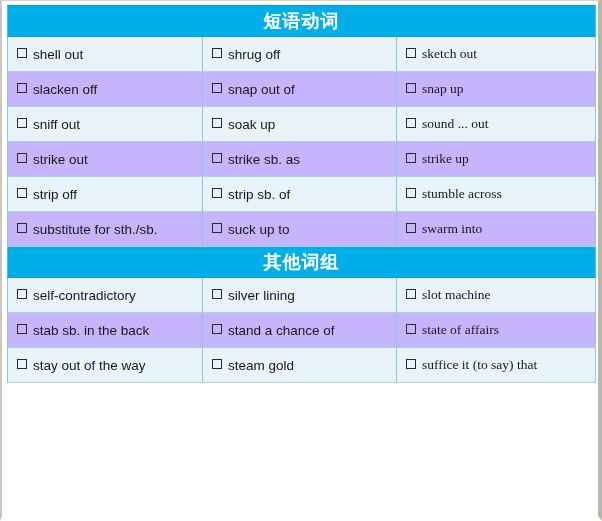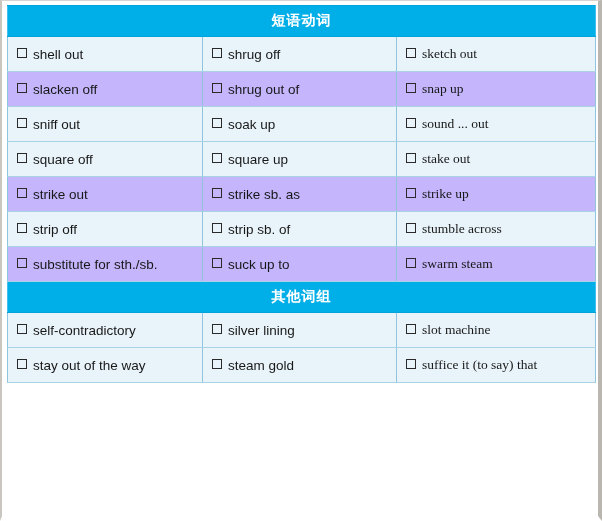--- a/index.html
+++ b/index.html
@@ -46,21 +46,21 @@
   }
 
   table.vocab-table col.c1 { width: 195px; }
   table.vocab-table col.c2 { width: 194px; }
   table.vocab-table col.c3 { width: 199px; }
 
   tr.section-header th {
     background: #00aee8;
     color: #ffffff;
     font-weight: bold;
-    font-size: 14px;
+    font-size: 18px;
     text-align: center;
     height: 30px;
     padding: 0;
     letter-spacing: 1px;
     border: 1px solid #00a4da;
     border-left-color: #3fc0ee;
     border-right-color: #3fc0ee;
     text-shadow: 0 0 1px rgba(255,255,255,0.25);
   }
 
@@ -119,55 +119,55 @@
         <tr class="section-header">
           <th colspan="3">短语动词</th>
         </tr>
         <tr class="row-alt">
           <td class="cell"><span class="checkbox"></span><span class="term">shell out</span></td>
           <td class="cell"><span class="checkbox"></span><span class="term">shrug off</span></td>
           <td class="cell"><span class="checkbox"></span><span class="term">sketch out</span></td>
         </tr>
         <tr class="row-base">
           <td class="cell"><span class="checkbox"></span><span class="term">slacken off</span></td>
-          <td class="cell"><span class="checkbox"></span><span class="term">shrug out of</span></td>
+          <td class="cell"><span class="checkbox"></span><span class="term">snap out of</span></td>
           <td class="cell"><span class="checkbox"></span><span class="term">snap up</span></td>
         </tr>
         <tr class="row-alt">
           <td class="cell"><span class="checkbox"></span><span class="term">sniff out</span></td>
           <td class="cell"><span class="checkbox"></span><span class="term">soak up</span></td>
           <td class="cell"><span class="checkbox"></span><span class="term">sound ... out</span></td>
-        </tr>
-        <tr class="row-alt">
-          <td class="cell"><span class="checkbox"></span><span class="term">square off</span></td>
-          <td class="cell"><span class="checkbox"></span><span class="term">square up</span></td>
-          <td class="cell"><span class="checkbox"></span><span class="term">stake out</span></td>
         </tr>
         <tr class="row-base">
           <td class="cell"><span class="checkbox"></span><span class="term">strike out</span></td>
           <td class="cell"><span class="checkbox"></span><span class="term">strike sb. as</span></td>
           <td class="cell"><span class="checkbox"></span><span class="term">strike up</span></td>
         </tr>
         <tr class="row-alt">
           <td class="cell"><span class="checkbox"></span><span class="term">strip off</span></td>
           <td class="cell"><span class="checkbox"></span><span class="term">strip sb. of</span></td>
           <td class="cell"><span class="checkbox"></span><span class="term">stumble across</span></td>
         </tr>
         <tr class="row-base">
           <td class="cell"><span class="checkbox"></span><span class="term">substitute for sth./sb.</span></td>
           <td class="cell"><span class="checkbox"></span><span class="term">suck up to</span></td>
-          <td class="cell"><span class="checkbox"></span><span class="term">swarm steam</span></td>
+          <td class="cell"><span class="checkbox"></span><span class="term">swarm into</span></td>
         </tr>
         <tr class="section-header">
           <th colspan="3">其他词组</th>
         </tr>
         <tr class="row-alt">
           <td class="cell"><span class="checkbox"></span><span class="term">self-contradictory</span></td>
           <td class="cell"><span class="checkbox"></span><span class="term">silver lining</span></td>
           <td class="cell"><span class="checkbox"></span><span class="term">slot machine</span></td>
+        </tr>
+        <tr class="row-base">
+          <td class="cell"><span class="checkbox"></span><span class="term">stab sb. in the back</span></td>
+          <td class="cell"><span class="checkbox"></span><span class="term">stand a chance of</span></td>
+          <td class="cell"><span class="checkbox"></span><span class="term">state of affairs</span></td>
         </tr>
         <tr class="row-alt">
           <td class="cell"><span class="checkbox"></span><span class="term">stay out of the way</span></td>
           <td class="cell"><span class="checkbox"></span><span class="term">steam gold</span></td>
           <td class="cell"><span class="checkbox"></span><span class="term">suffice it (to say) that</span></td>
         </tr>
       </tbody>
   </table>
 </div>
 

